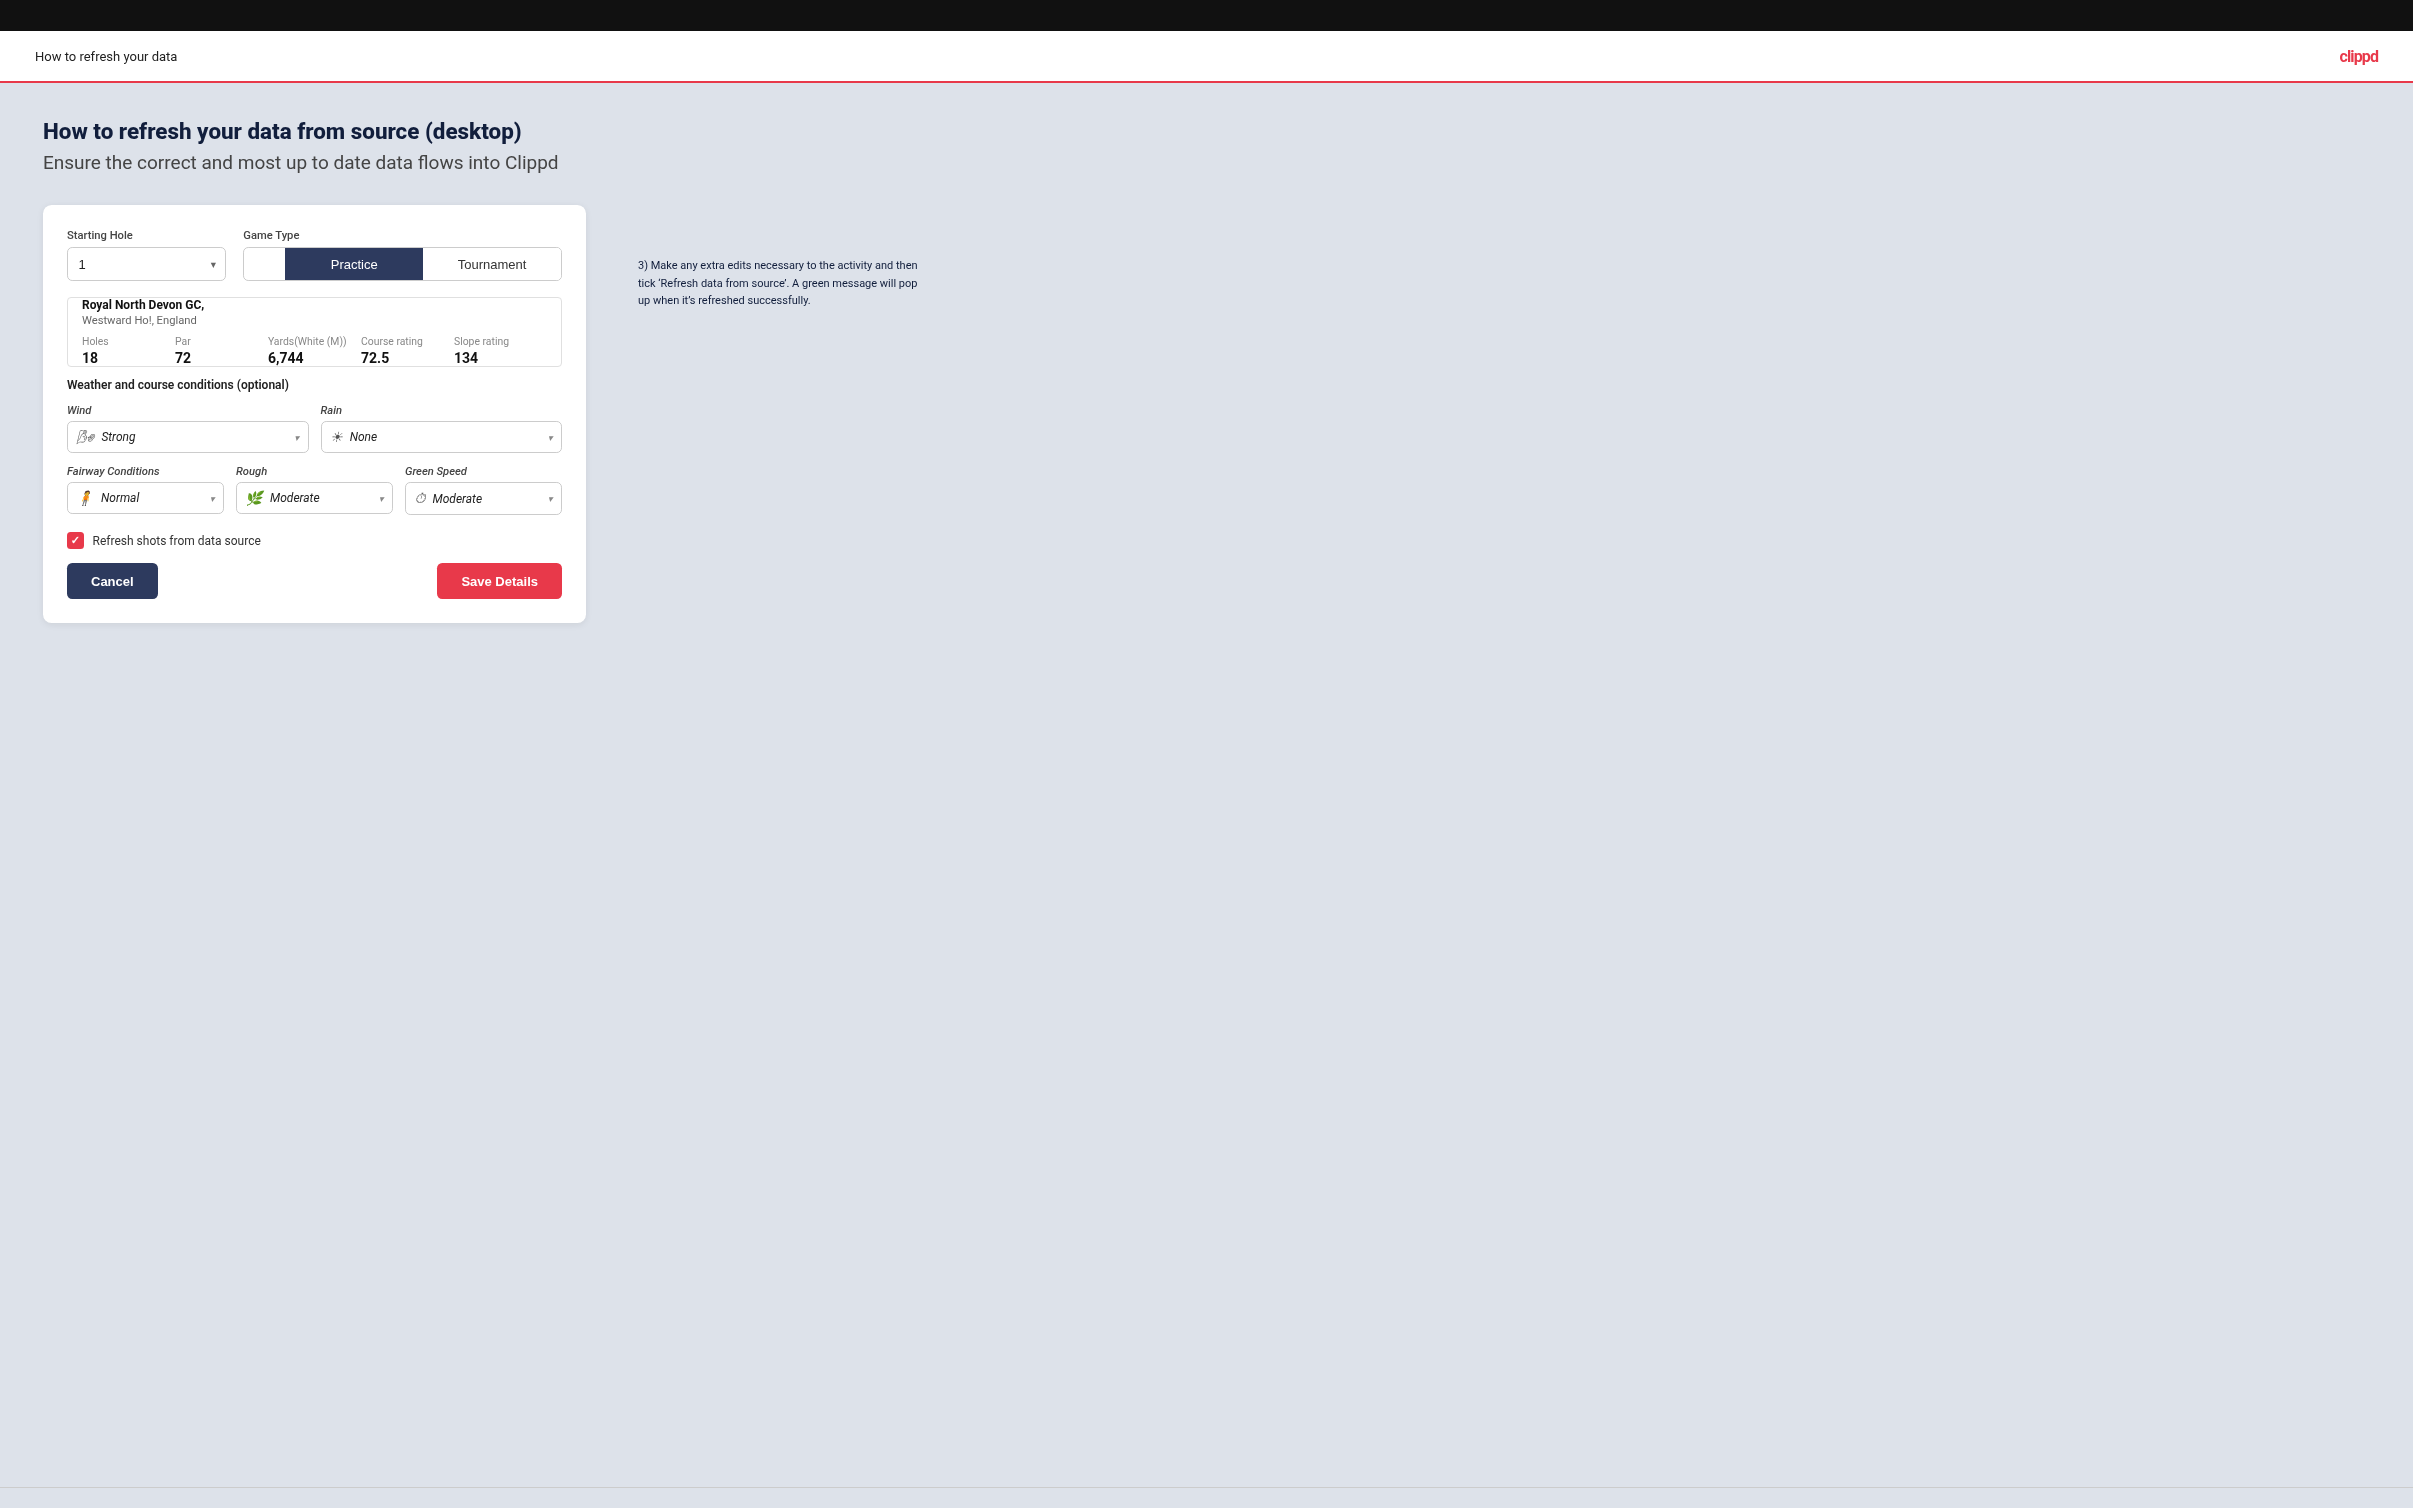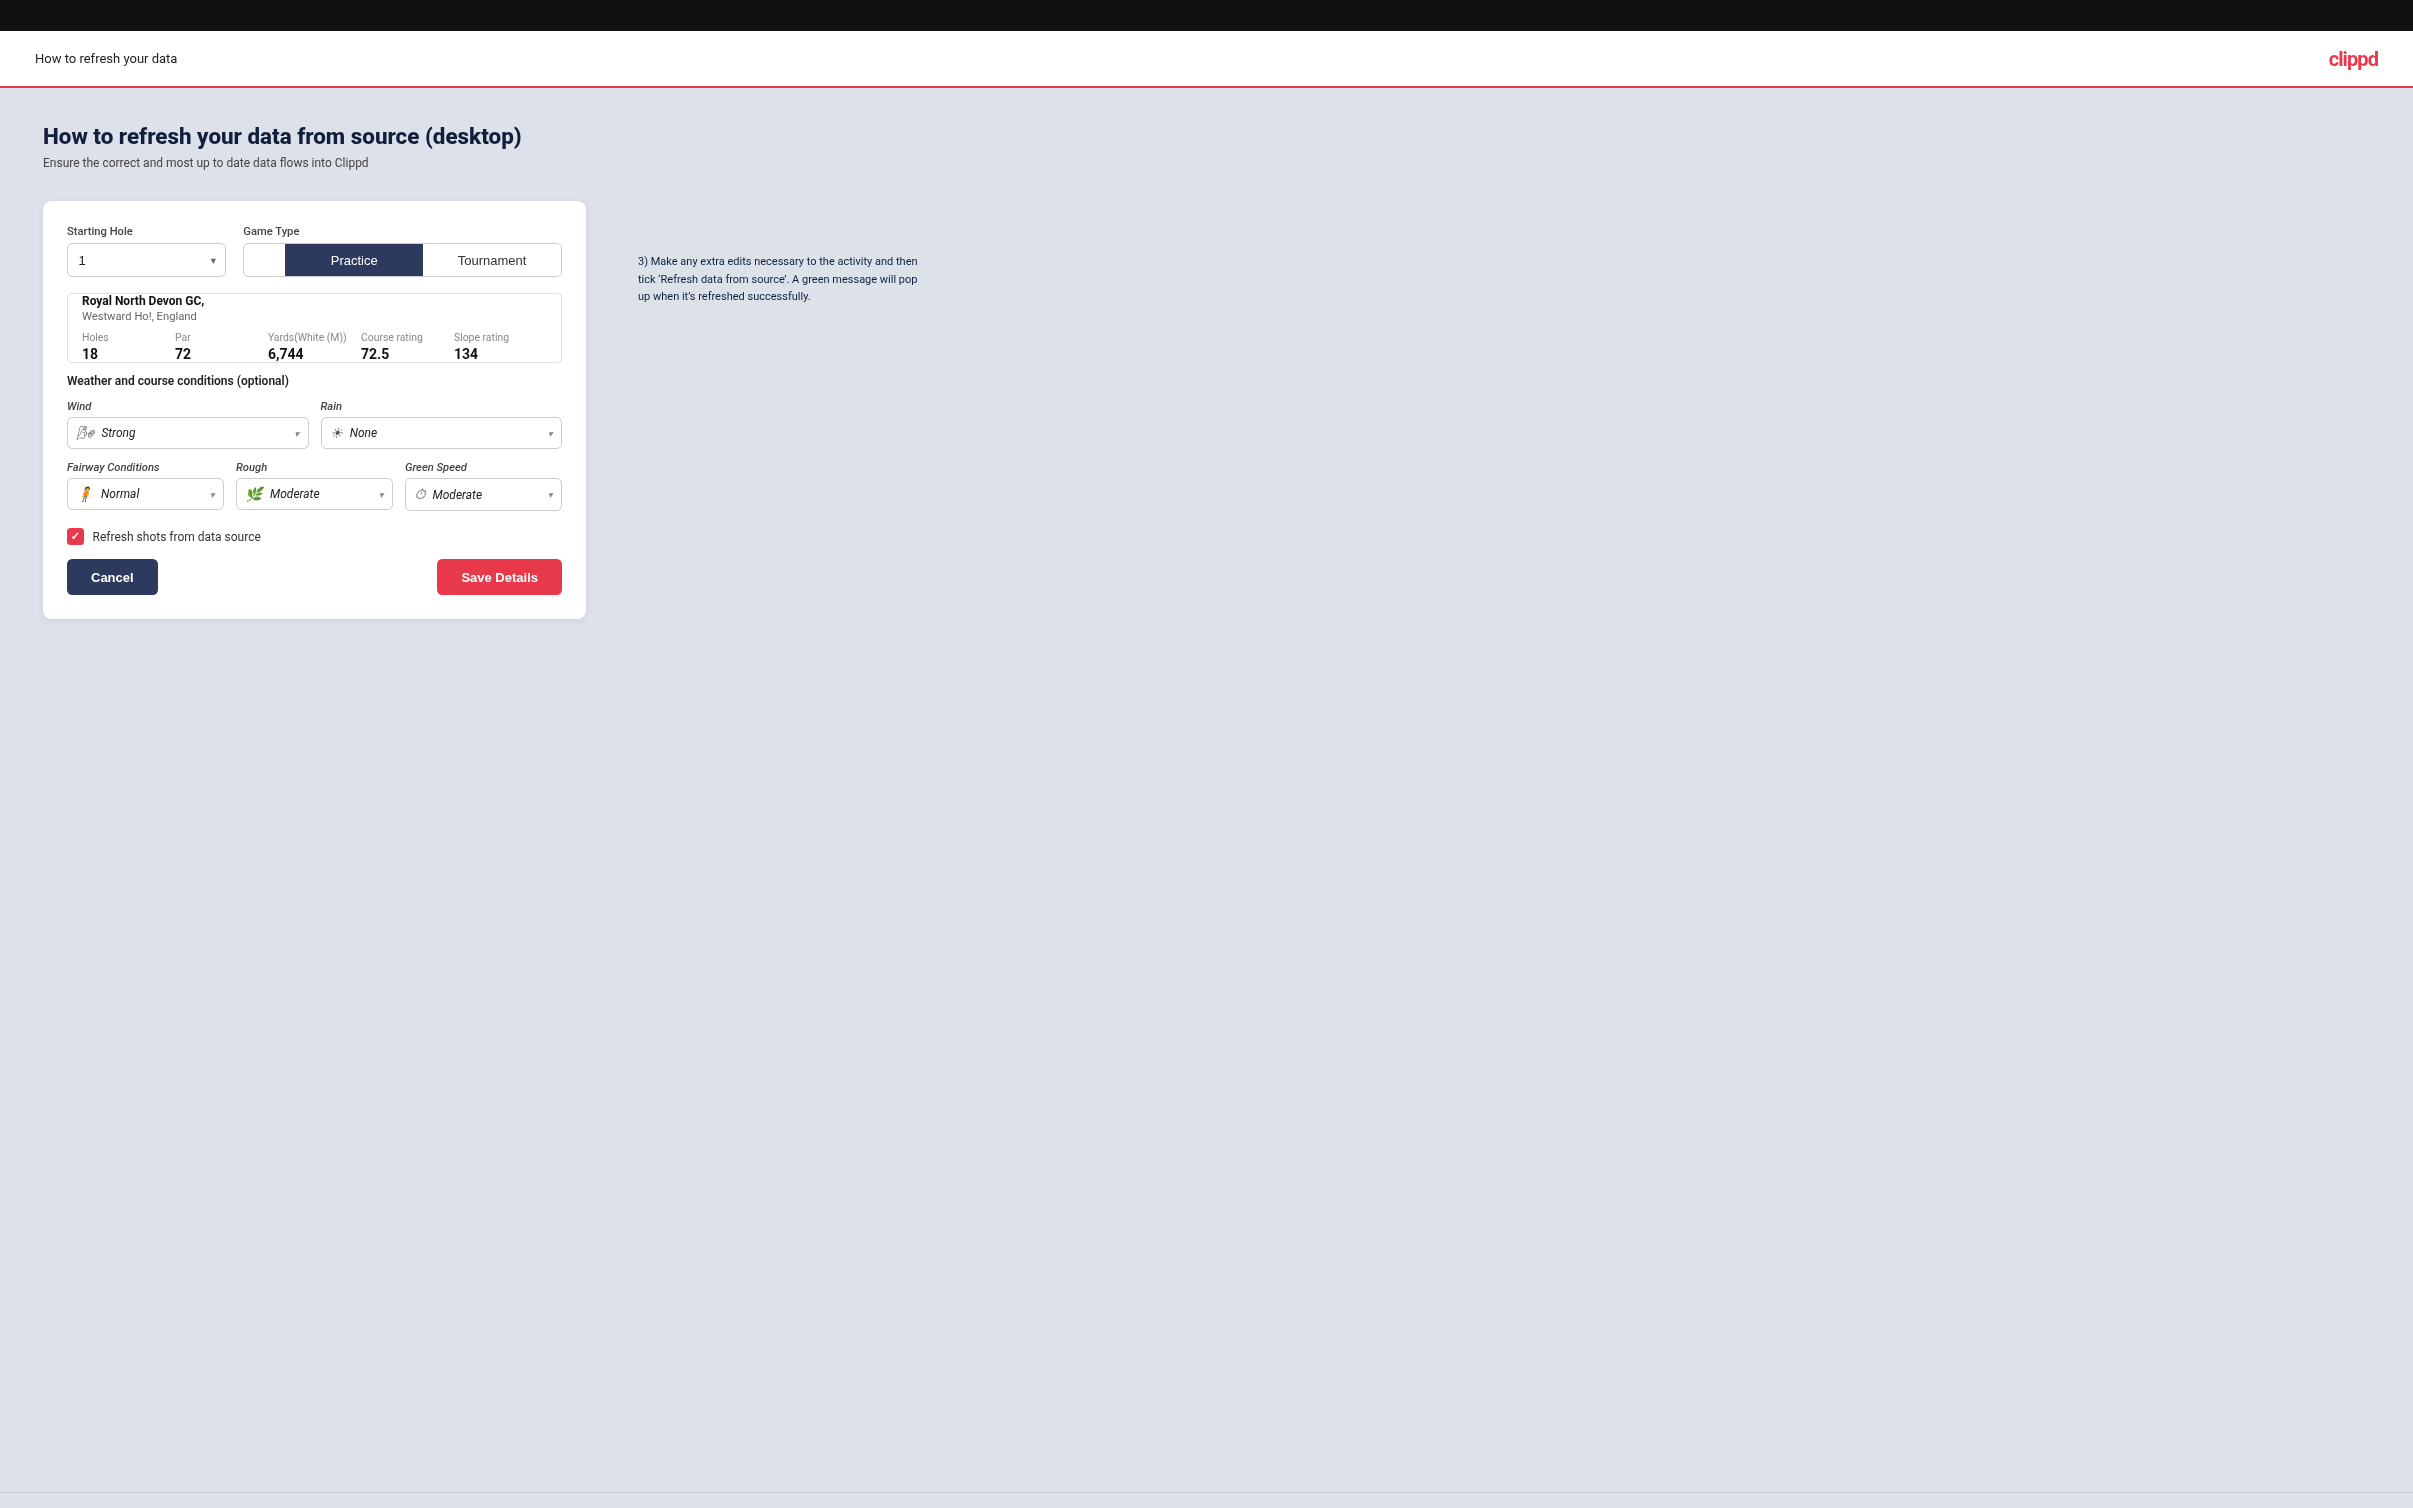--- a/index.html
+++ b/index.html
@@ -19,38 +19,38 @@
       justify-content: space-between;
       padding: 15.5px 35px;
       border-bottom: 2.6px solid #e8394a;
     }
     .header-title {
       font-size: 13px;
       color: #222;
       font-weight: 400;
     }
     .logo {
-      font-size: 20px;
+      font-size: 16px;
       font-weight: 700;
       color: #e8394a;
       letter-spacing: -0.9px;
     }
     .main-content {
       background: #dde2ea;
       min-height: calc(100vh - 104px);
       padding: 35px 43px 35px 43px;
     }
     .page-title {
       font-size: 22.4px;
       font-weight: 800;
       color: #111e3c;
       margin-bottom: 7px;
     }
     .page-subtitle {
-      font-size: 12px;
+      font-size: 19px;
       color: #444;
       margin-bottom: 31px;
     }
     .content-row {
       display: flex;
       align-items: flex-start;
       gap: 52px;
     }
     .card {
       background: #fff;

